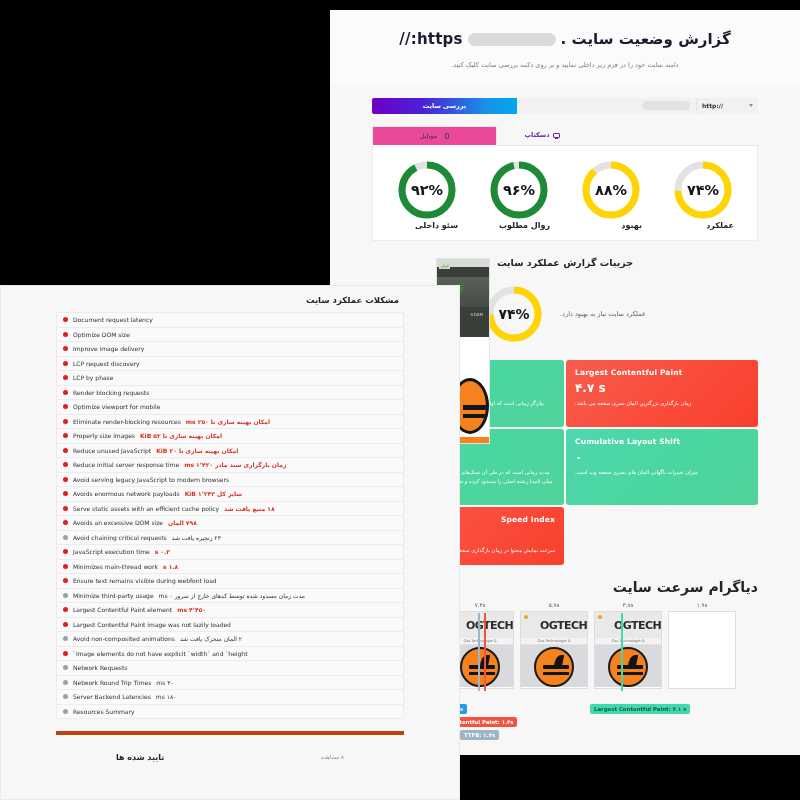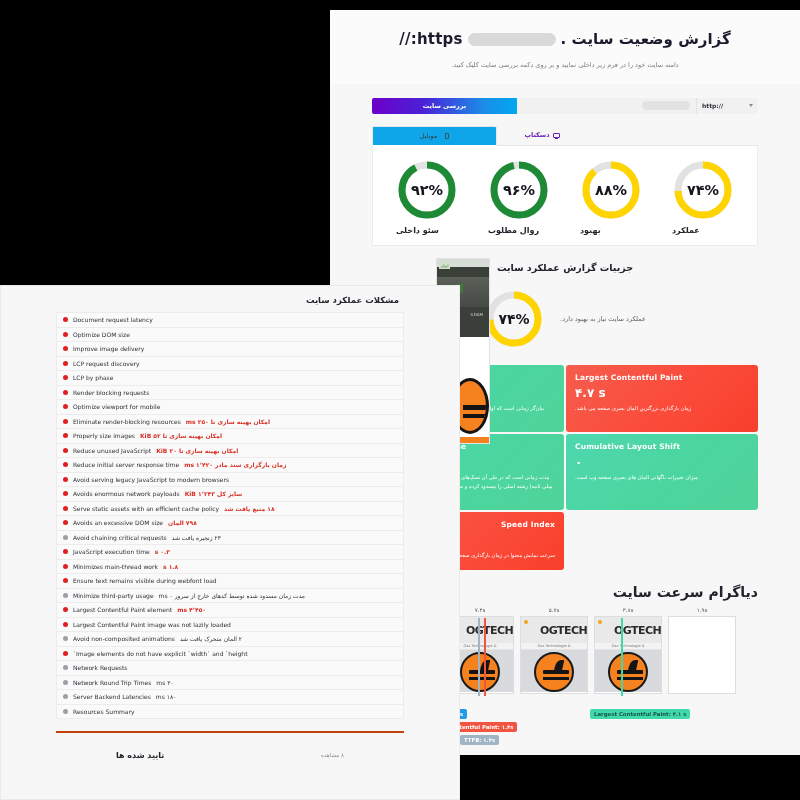--- a/index.html
+++ b/index.html
@@ -72,41 +72,41 @@
   
   .tabs-row {
     display: flex; flex-direction: row-reverse; margin: 12px 42px 0 42px;
     border-bottom: 1px solid #e6e6e6; gap: 0;
   }
   .tab {
     display: flex; align-items: center; justify-content: center; gap: 3px;
     font-size: 6.5px; padding: 5px 0; width: 125px;
   }
   .tab.active {
-    background: #0ea5e9; border: 1px solid #e6e6e6; border-bottom: 1px solid #fff;
+    background: #ec4899; border: 1px solid #e6e6e6; border-bottom: 1px solid #fff;
     margin-bottom: -1px; color: #3a3a45; border-radius: 2px 2px 0 0; gap: 8px;
   }
   .tab.inactive { color: #6a1fb5; font-weight: bold; width: 90px; }
   .ic-mobile { width: 4px; height: 6px; border: 1px solid #4a4a55; border-radius: 1px; }
   .ic-desktop {
     width: 7px; height: 5px; border: 1.2px solid #6a1fb5; border-radius: 1px;
     position: relative;
   }
   .ic-desktop::after {
     content: ""; position: absolute; left: 1.5px; bottom: -2.5px;
     width: 3px; height: 1.5px; background: #6a1fb5;
   }
 
   
   .gauges-card {
     background: #fff; margin: 0 42px; border: 1px solid #ececec; border-top: none;
     display: flex; flex-direction: row-reverse; justify-content: space-around;
     padding: 13px 8px 10px 8px;
   }
-  .gauge-cell { display: flex; flex-direction: column; align-items: flex-end; gap: 5px; }
+  .gauge-cell { display: flex; flex-direction: column; align-items: flex-start; }
   .gauge { position: relative; width: 62px; height: 62px; }
   .gauge .ring { transform: rotate(-90deg); }
   .gauge .val {
     position: absolute; inset: 0; display: flex; align-items: center;
     justify-content: center; font-size: 14.5px; font-weight: bold; color: #16161e;
     letter-spacing: -.3px;
   }
   .gauge-label { font-size: 8px; font-weight: bold; color: #23232c; }
 
   
@@ -214,21 +214,21 @@
   }
   .issue:last-child { border-bottom: 1px solid #ececec; }
   .bullet { width: 5px; height: 5px; border-radius: 50%; flex: 0 0 auto; }
   .b-red  { background: #e02020; }
   .b-gray { background: #9aa0a6; }
   .issue-text { font-size: 6px; color: #2f2f38; direction: rtl; }
   .metric-tag { color: #d93025; font-weight: bold; }
   .issues-foot {
     display: flex; flex-direction: row-reverse; align-items: center;
     justify-content: space-between; padding: 18px 60px 10px 60px;
-    border-top: 2px solid #c2410c; margin: 12px 55px 0 55px;
+    border-top: 4px solid #c2410c; margin: 12px 55px 0 55px;
   }
   .foot-title { font-size: 8px; font-weight: bold; color: #23232c; }
   .foot-link { font-size: 5.5px; color: #8a8a95; }
 
   
   .preview-strip {
     position: absolute; left: 436px; top: 258px; width: 54px; height: 186px;
     background: #fff; border: 1px solid #e3e3e3; overflow: hidden;
   }
   .preview-strip .ptop { height: 78px; background: #3a3f3a; position: relative; }

